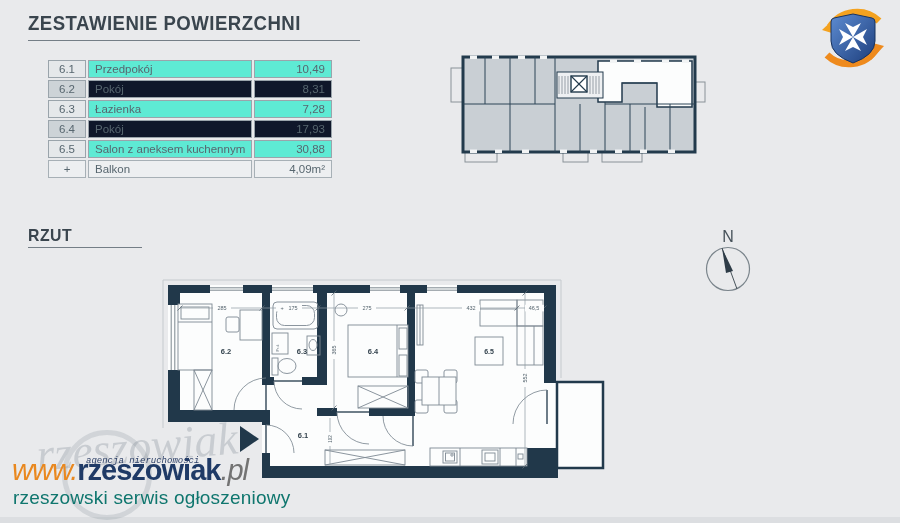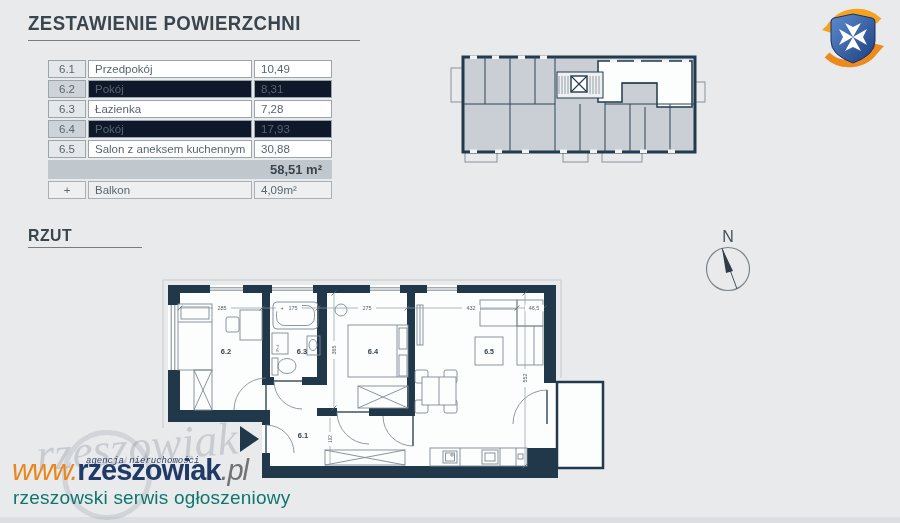--- a/index.html
+++ b/index.html
@@ -11,22 +11,22 @@
            letter-spacing:.5px;transform:scaleX(.93);transform-origin:left top;white-space:nowrap;}
   .h-rule{height:1px;background:#747e86;}
   .h-rzut{left:28px;top:226px;font-size:17px;font-weight:bold;color:#3a454e;
           letter-spacing:.5px;transform:scaleX(.93);transform-origin:left top;}
   
   table.areas{position:absolute;left:46px;top:58px;width:288px;
               border-collapse:separate;border-spacing:2px;
               font-size:11.5px;color:#57666f;table-layout:fixed;}
   table.areas td{border:1px solid #9aa4ab;padding:1px 6px;height:14px;overflow:hidden;white-space:nowrap;}
   td.c-no{width:24px;text-align:center;padding:1px 2px;}
-  td.c-area{width:64px;text-align:left;}
-  tr.r-odd  td{background:#ffffff;}
+  td.c-area{width:64px;text-align:right;}
+  tr.r-odd  td{background:#5eead4;}
   tr.r-odd  td.c-no{background:#e5e8ea;}
   tr.r-even td{background:#0f172a;}
   tr.r-even td.c-no{background:#cdd3d7;}
   tr.r-total td{border:none;background:#c1c8cd;text-align:right;font-weight:bold;
                 color:#39464f;font-size:13px;padding-right:10px;height:17px;}
   tr.r-balk td{background:#edeff1;border-color:#a7b0b6;}
   
   .wm1{left:12px;top:454px;font-size:29px;letter-spacing:-1px;white-space:nowrap;z-index:9;}
   .wm1 .www{color:#e9881f;font-weight:normal;font-style:italic;}
   .wm1 .name{color:#1f3a66;font-weight:bold;}
@@ -68,23 +68,20 @@
   <tr class="r-even">
     <td class="c-no">6.4</td>
     <td>Pokój</td>
     <td class="c-area">17,93</td>
   </tr>
   <tr class="r-odd">
     <td class="c-no">6.5</td>
     <td>Salon z aneksem kuchennym</td>
     <td class="c-area">30,88</td>
   </tr>
-  <tr class="r-total">
-    <td colspan="3">58,51 m²</td>
-  </tr>
   <tr class="r-balk">
     <td class="c-no">+</td>
     <td>Balkon</td>
     <td class="c-area">4,09m²</td>
   </tr>
 </tbody>
   </table>
 
 <svg class="abs" style="left:440px;top:40px;z-index:2;" width="280" height="135" viewBox="0 0 280 135">
 

